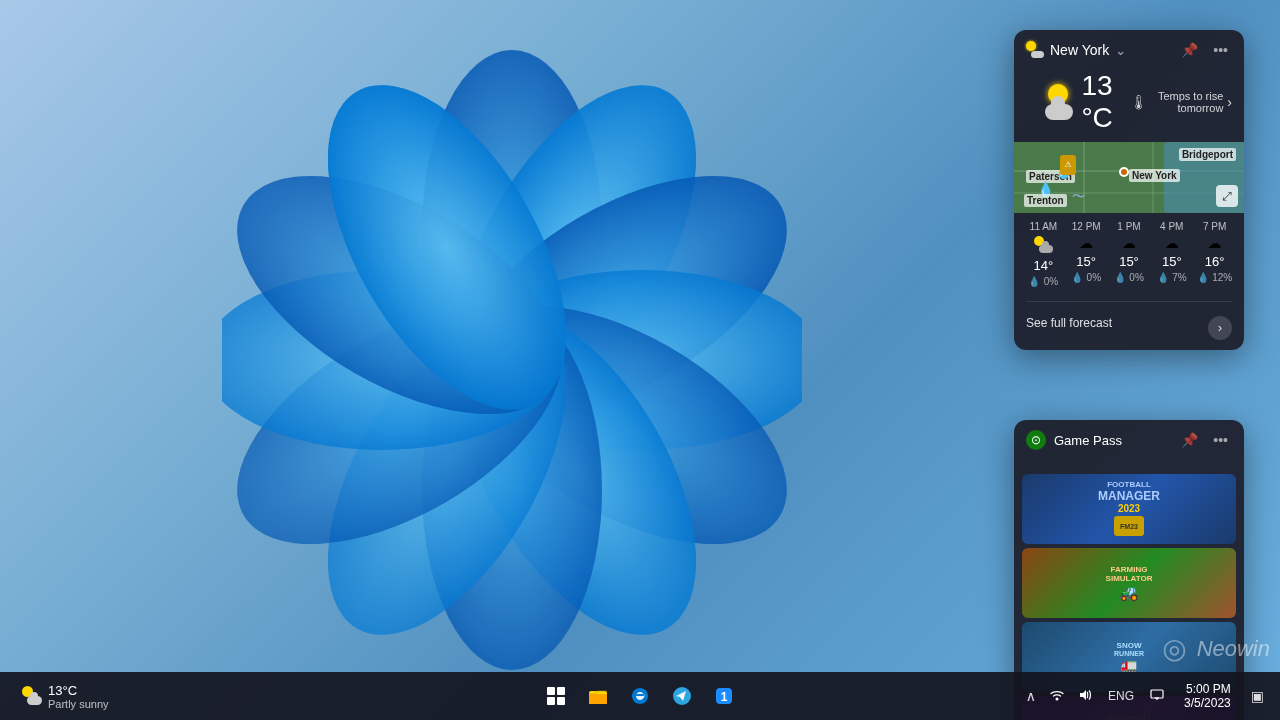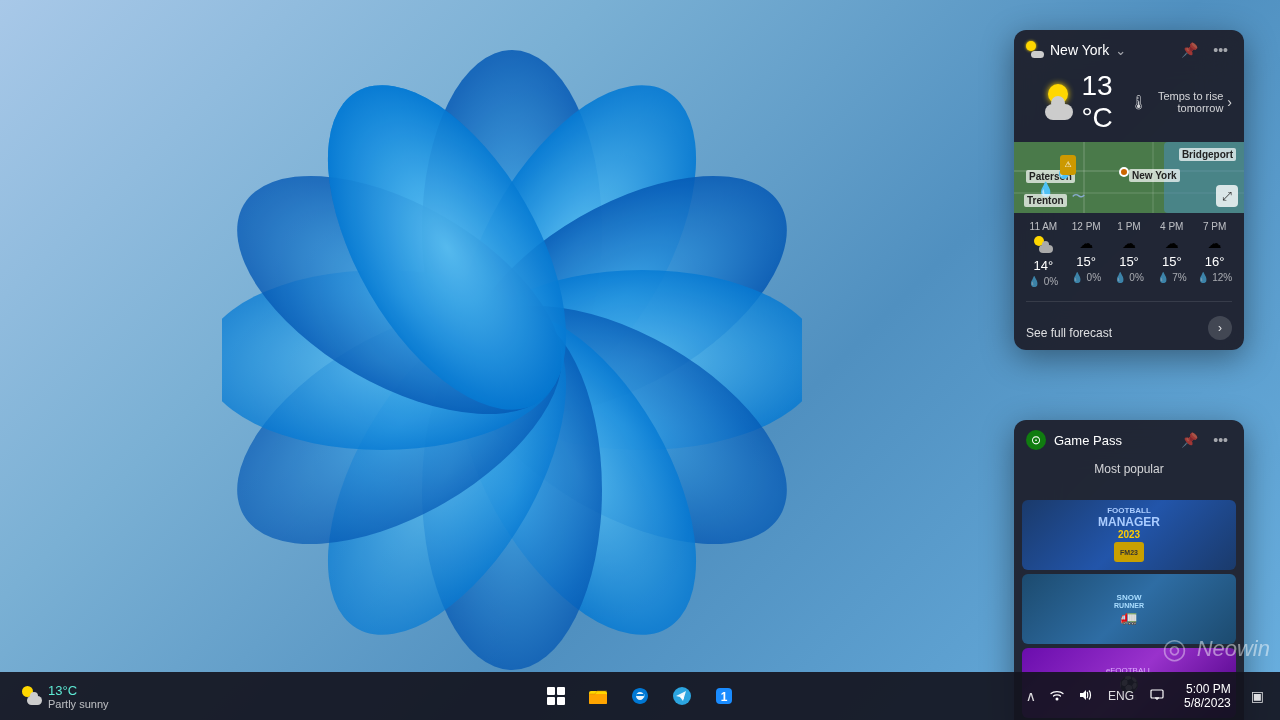--- a/index.html
+++ b/index.html
@@ -42,21 +42,21 @@
       padding: 4px 10px;
       border-radius: 6px;
       cursor: pointer;
     }
 
     .taskbar-weather-text {
       display: flex;
       flex-direction: column;
     }
     .taskbar-temp {
-      color: #5eead4;
+      color: #ffffff;
       font-size: 13px;
       font-weight: 400;
     }
     .taskbar-condition {
       color: rgba(255,255,255,0.7);
       font-size: 11px;
     }
 
     .taskbar-center {
       display: flex;
@@ -285,21 +285,21 @@
     .see-forecast-btn {
       width: 100%;
       padding: 8px;
       text-align: center;
       color: rgba(255,255,255,0.85);
       font-size: 12px;
       background: none;
       border: none;
       cursor: pointer;
       display: flex;
-      align-items: flex-end;
+      align-items: flex-start;
       justify-content: space-between;
       padding: 8px 12px 10px;
     }
 
     
     .gamepass-widget {
       top: 420px;
       width: 230px;
     }
 
@@ -704,31 +704,37 @@
     <div class="gamepass-title-area">
       <div class="gamepass-icon">⊙</div>
       <span class="gamepass-title">Game Pass</span>
     </div>
     <div class="widget-actions">
       <button class="widget-action-btn" title="Pin">📌</button>
       <button class="widget-action-btn">•••</button>
     </div>
   </div>
 
-  <div class="most-popular-label">Most popular</div>
 
   <div class="games-grid">
     <div class="game-thumb game-fm">
       <div style="text-align:center;">
         <div style="font-size:8px;color:#aaccff;">FOOTBALL</div>
         <div style="font-size:12px;color:#aaccff;">MANAGER</div>
         <div style="font-size:10px;color:#ffcc00;font-weight:bold;">2023</div>
         <div style="width:30px;height:20px;margin:2px auto;background:#c8a000;border-radius:3px;display:flex;align-items:center;justify-content:center;font-size:7px;color:#333;font-weight:bold;">FM23</div>
       </div>
     </div>
+    <div class="game-thumb game-farming">
+      <div style="text-align:center;">
+        <div style="font-size:8px;color:#ffcc88;">FARMING</div>
+        <div style="font-size:8px;color:#ffcc88;">SIMULATOR</div>
+        <div style="font-size:16px;">🚜</div>
+      </div>
+    </div>
     <div class="game-thumb game-snowrunner">
       <div style="text-align:center;">
         <div style="font-size:8px;color:#aaddff;">SNOW</div>
         <div style="font-size:7px;color:#aaddff;">RUNNER</div>
         <div style="font-size:14px;">🚛</div>
       </div>
     </div>
     <div class="game-thumb game-soccer">
       <div style="text-align:center;">
         <div style="font-size:8px;color:#ddaaff;">eFOOTBALL</div>
@@ -835,18 +841,18 @@
     <div class="tray-icon">
       <svg width="14" height="14" viewBox="0 0 14 14" fill="white" xmlns="http://www.w3.org/2000/svg">
         <rect x="1" y="2" width="12" height="8" rx="1" stroke="white" stroke-width="1.2" fill="none"></rect>
         <line x1="5" y1="10" x2="9" y2="10" stroke="white" stroke-width="1.2"></line>
         <line x1="7" y1="10" x2="7" y2="12" stroke="white" stroke-width="1.2"></line>
       </svg>
     </div>
 
     <div class="clock">
       <span>5:00 PM</span>
-      <span>5/8/2023</span>
+      <span>3/5/2023</span>
     </div>
 
     <div class="tray-icon">▣</div>
   </div>
 </div>
 
 </body></html>

